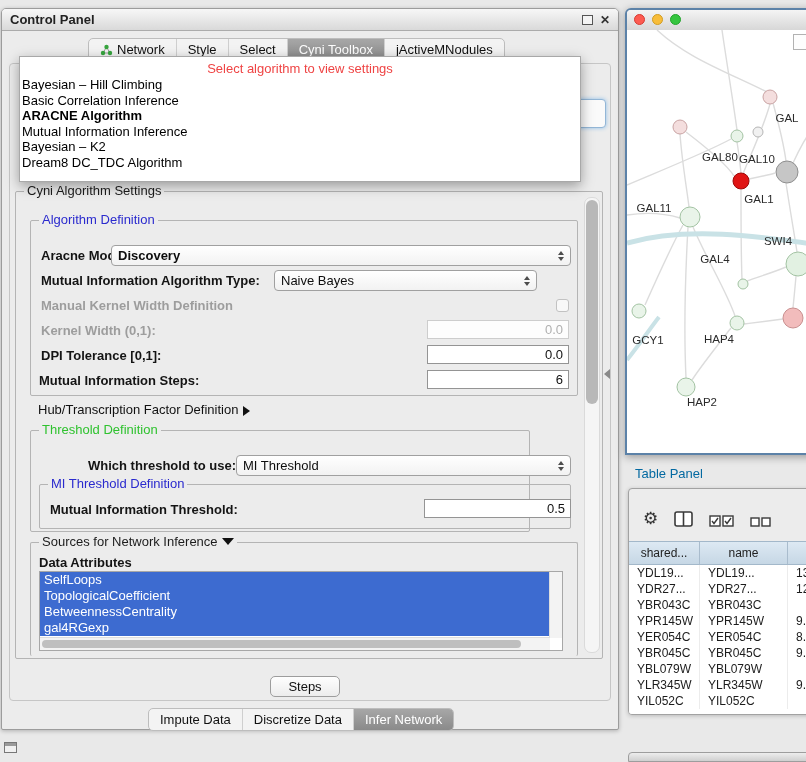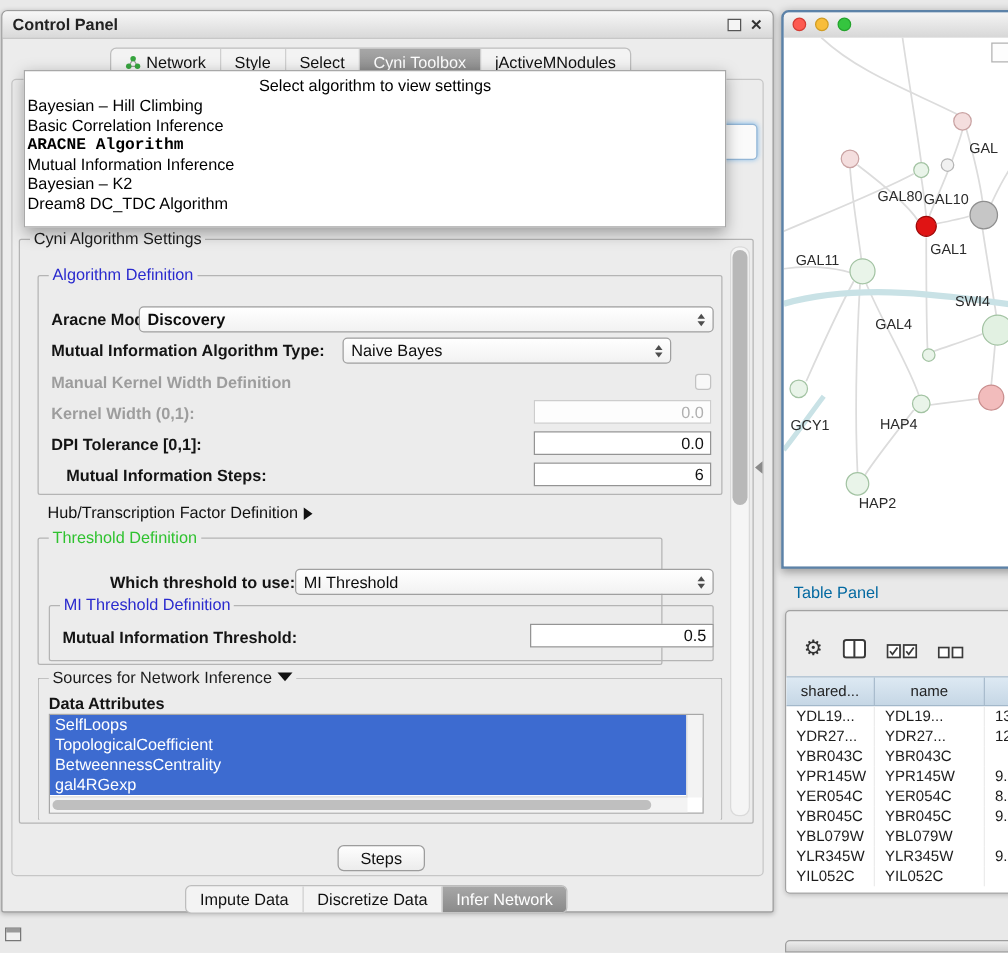--- a/index.html
+++ b/index.html
@@ -25,24 +25,24 @@
   .seg-strip{position:absolute;display:flex;height:21px;background:#f3f3f3;
     border:1px solid #bdbdbd;border-radius:5px;overflow:hidden;font-size:13px;z-index:5;}
   .seg{display:flex;align-items:center;justify-content:center;padding:0 11px;
     border-left:1px solid #cfcfcf;color:#111;white-space:nowrap;gap:4px;}
   .seg:first-child{border-left:none;}
   .seg.sel{background:linear-gradient(#a7a7a7,#8a8a8a);color:#fff;}
 
   
   .algo-popup{position:absolute;left:17px;top:47px;width:560px;height:124px;background:#fff;
     border:1px solid #a8a8a8;box-shadow:0 4px 12px rgba(0,0,0,.35);z-index:60;font-size:13px;}
-  .algo-popup .ph{color:#000000;text-align:center;height:17px;line-height:17px;margin-top:3px;}
+  .algo-popup .ph{color:#ef4444;text-align:center;height:17px;line-height:17px;margin-top:3px;}
   .algo-item{height:15.5px;line-height:15.5px;padding-left:2px;color:#000;white-space:nowrap;}
   .algo-item:first-of-type{margin-top:13px;}
-  .algo-item.sel{font-weight:bold;font-family:Liberation Mono, monospace;}
+  .algo-item.sel{font-weight:bold;}
   .combo-fragment{position:absolute;left:569px;top:90px;width:33px;height:27px;background:#fafafa;
     border:1px solid #93b6d6;border-radius:4px;box-shadow:0 0 4px #8fc0ea;z-index:10;}
 
   
   .fs{position:absolute;border:1px solid #b4b4b4;border-radius:2px;box-sizing:border-box;}
   .fs-title{position:absolute;top:-9px;left:8px;background:#ececec;padding:0 3px;
     font-size:13px;white-space:nowrap;display:flex;align-items:center;gap:4px;}
   .t-black{color:#1c1c1c;} .t-blue{color:#2a2ace;} .t-green{color:#2fc22f;}
 
   .lbl{position:absolute;font-size:13px;font-weight:bold;color:#141414;white-space:nowrap;}
@@ -208,21 +208,21 @@
 
         <span class="lbl dis" style="left:10px;top:77px;">Manual Kernel Width Definition</span>
         <span class="checkbox" style="left:525px;top:78px;"></span>
 
         <span class="lbl dis" style="left:10px;top:102px;">Kernel Width (0,1):</span>
         <div class="field dis" style="left:396px;top:99px;width:142px;height:19px;">0.0</div>
 
         <span class="lbl" style="left:10px;top:127px;">DPI Tolerance [0,1]:</span>
         <div class="field" style="left:396px;top:124px;width:142px;height:19px;">0.0</div>
 
-        <span class="lbl" style="left:22px;top:152px;">Mutual Information Steps:</span>
+        <span class="lbl" style="left:8px;top:152px;">Mutual Information Steps:</span>
         <div class="field" style="left:396px;top:149px;width:142px;height:19px;">6</div>
       </div>
 
       <div style="position:absolute;left:22px;top:210px;font-size:13px;color:#111;">
         <span>Hub/Transcription Factor Definition</span><span class="tri-right"></span>
       </div>
 
       <div class="fs" style="left:14px;top:238px;width:500px;height:102px;">
         <div class="fs-title t-green">Threshold Definition</div>
 

